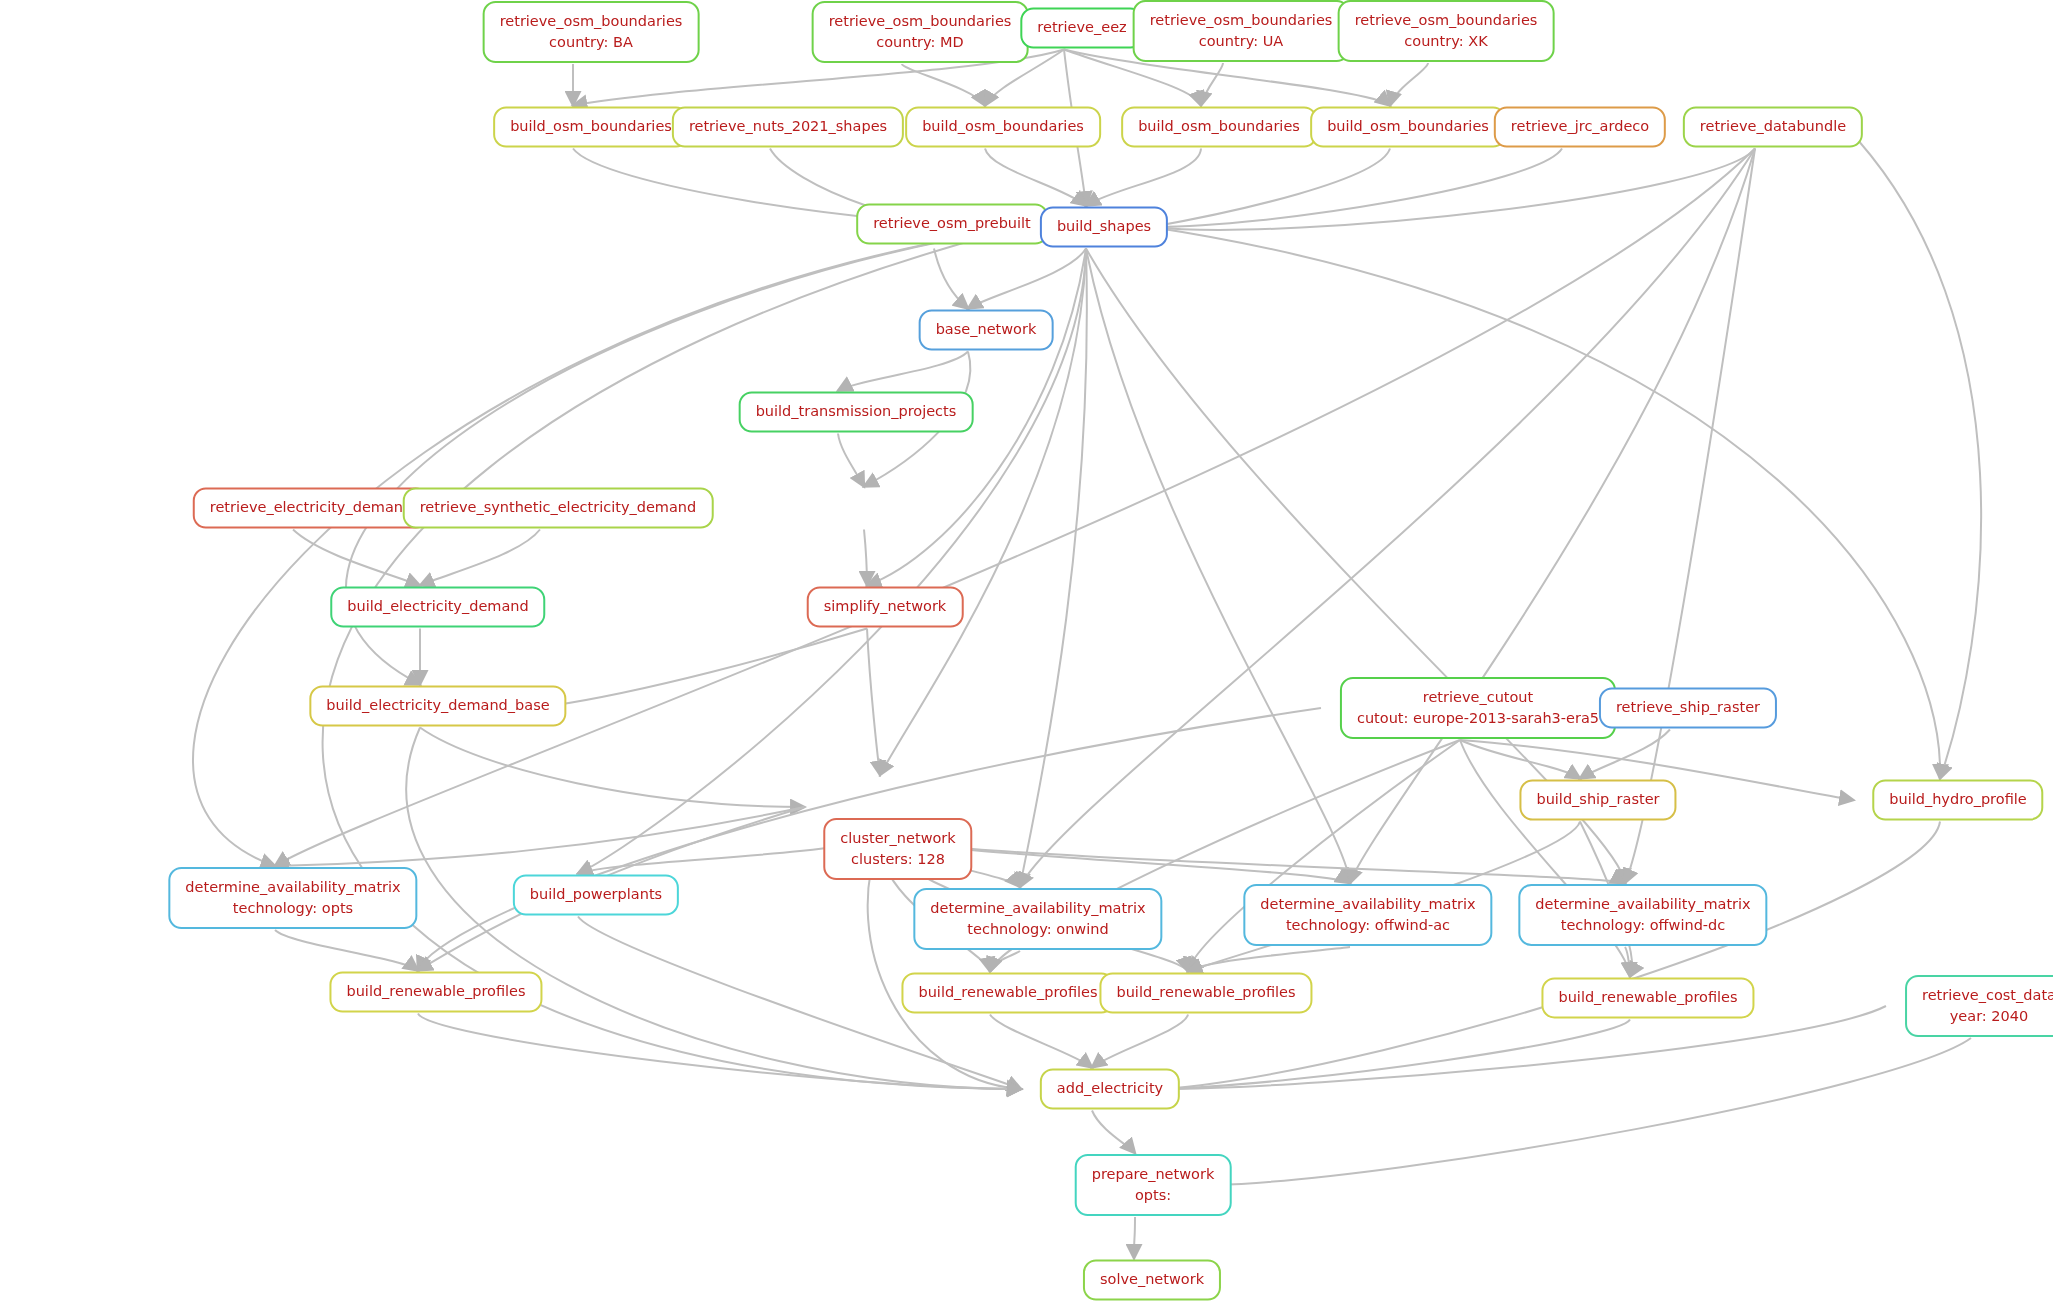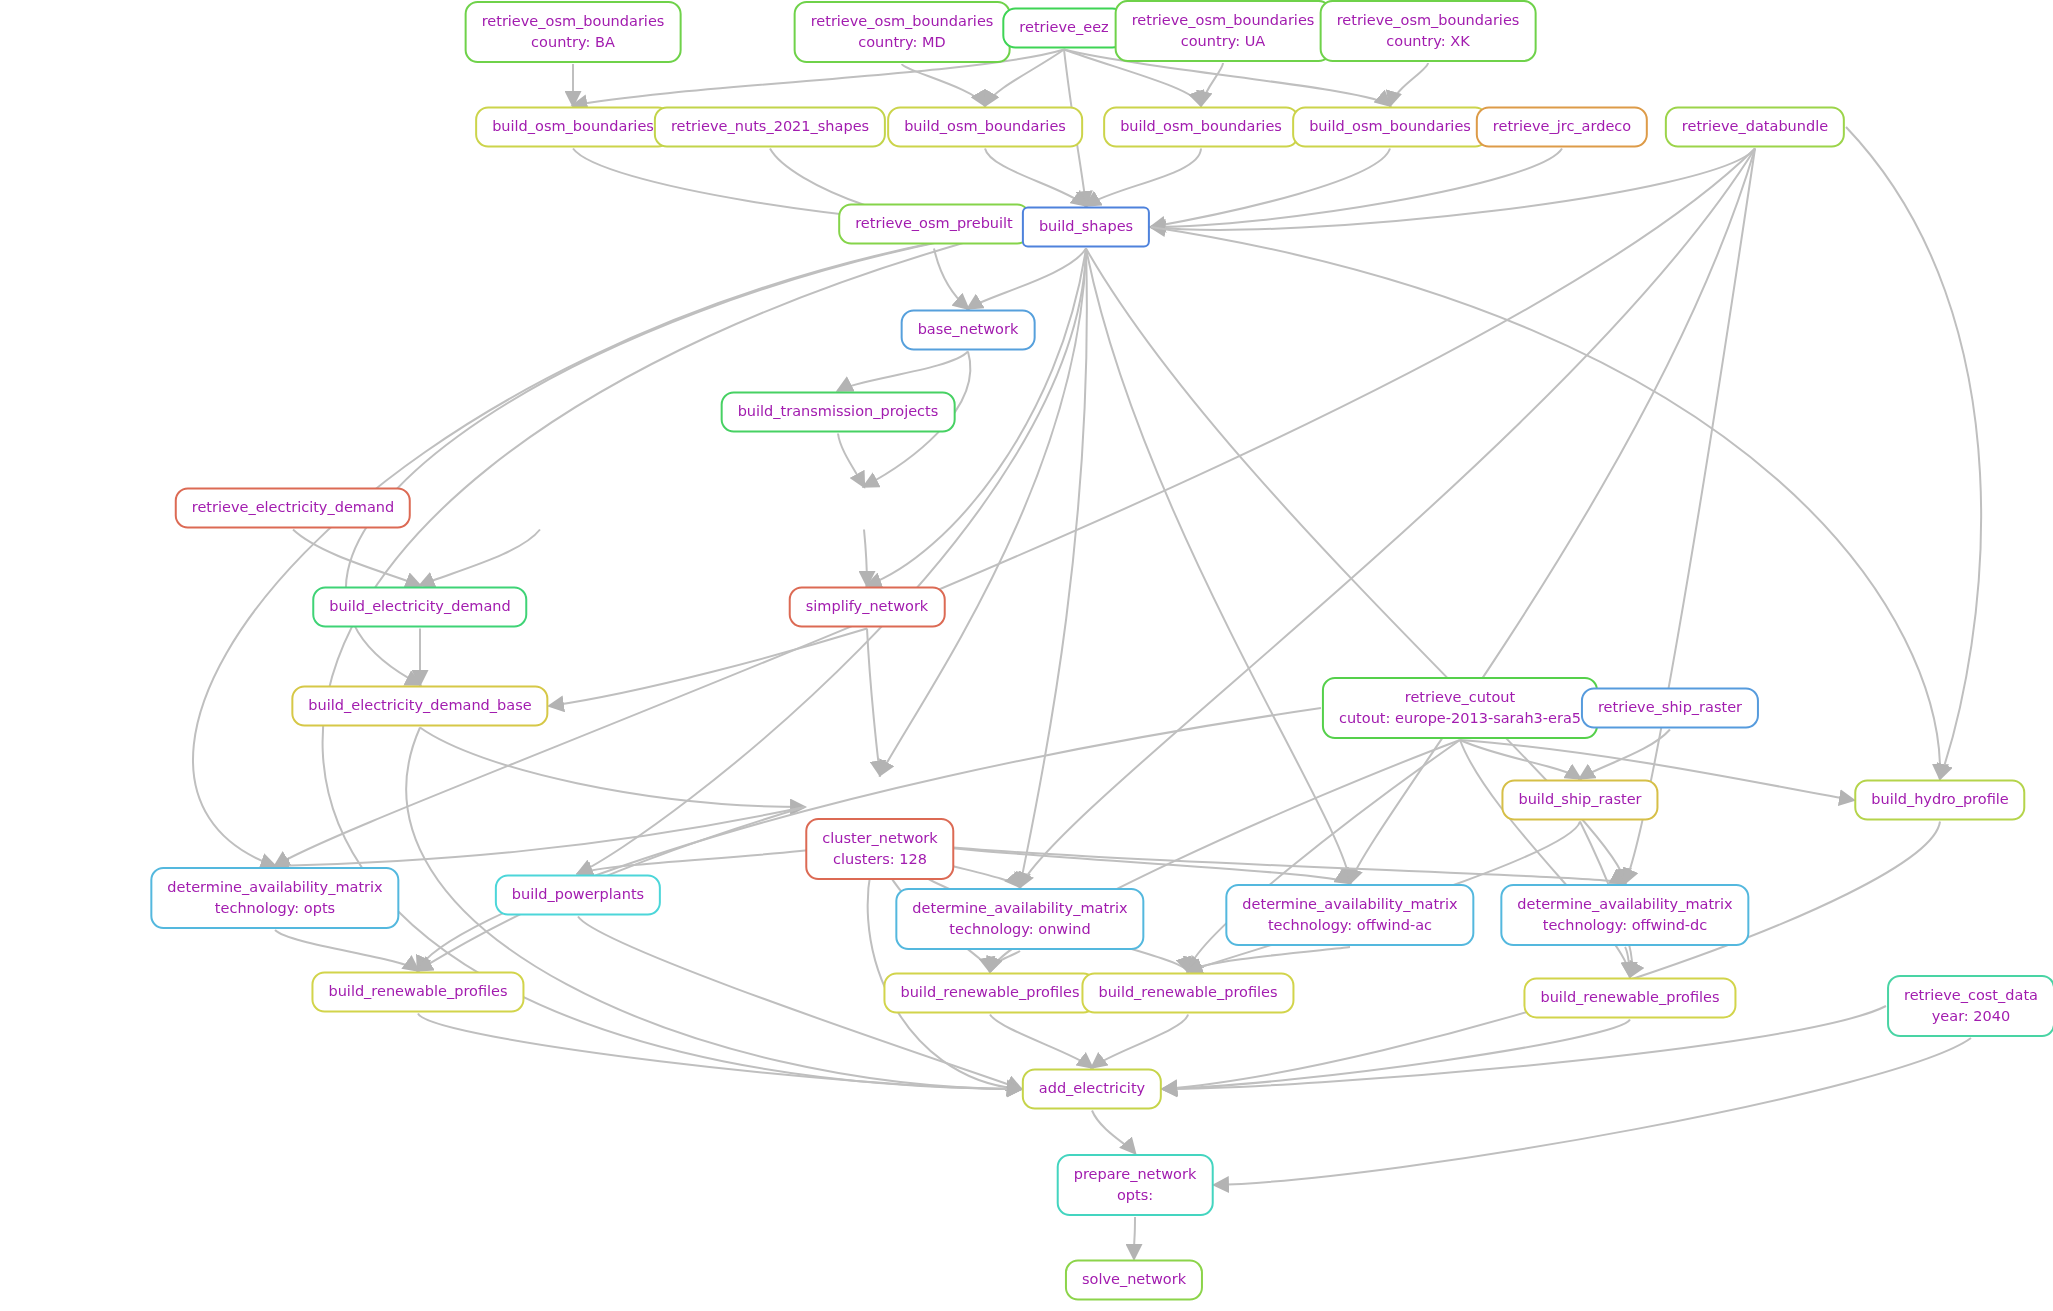--- a/index.html
+++ b/index.html
@@ -2,22 +2,22 @@
 <html><head>
 <meta charset="utf-8">
 <style>
   html,body{margin:0;padding:0;background:#ffffff;}
   body{width:2053px;height:1311px;position:relative;overflow:hidden;
        font-family:"DejaVu Sans","Liberation Sans",sans-serif;}
   #edge-layer{position:absolute;left:0;top:0;z-index:1;}
   #node-layer{position:absolute;left:0;top:0;width:100%;height:100%;z-index:2;}
   .node{position:absolute;transform:translate(-50%,-50%);background:#fff;
         border:2.6px solid #999;border-radius:13px;padding:8px 15px;
-        text-align:center;color:#a21caf;font-size:14.5px;line-height:1.45;
-        white-space:nowrap;box-sizing:border-box;}
+        text-align:center;color:#b91c1c;font-size:14.5px;line-height:1.45;
+        white-space:nowrap;box-sizing:border-box;margin-left:18px;}
   .node .lbl{display:block;}
   .node .sub{display:block;}
 </style>
 </head>
 <body>
 
 <svg id="edge-layer" width="2053" height="1311" viewBox="0 0 2053 1311">
   <defs>
     <marker id="arrow" viewBox="0 0 10 10" refX="8.5" refY="5" markerWidth="8.5" markerHeight="8.5" orient="auto-start-reverse">
       <path d="M0,0 L10,5 L0,10 z" fill="#b3b3b3"></path>
@@ -149,34 +149,38 @@
 
   </div>
     <div class="node" style="left: 1755px; top: 127px; border-color: rgb(156, 212, 74);">
     <span class="lbl">retrieve_databundle</span>
 
   </div>
     <div class="node" style="left: 934px; top: 224px; border-color: rgb(133, 212, 74);">
     <span class="lbl">retrieve_osm_prebuilt</span>
 
   </div>
-    <div class="node" style="left: 1086px; top: 227px; border-color: rgb(78, 130, 220); border-radius: 6px;">
+    <div class="node" style="left: 1086px; top: 227px; border-color: rgb(78, 130, 220);">
     <span class="lbl">build_shapes</span>
 
   </div>
     <div class="node" style="left: 968px; top: 330px; border-color: rgb(86, 160, 220);">
     <span class="lbl">base_network</span>
 
   </div>
     <div class="node" style="left: 838px; top: 412px; border-color: rgb(71, 209, 99);">
     <span class="lbl">build_transmission_projects</span>
 
   </div>
     <div class="node" style="left: 293px; top: 508px; border-color: rgb(220, 106, 84);">
     <span class="lbl">retrieve_electricity_demand</span>
+
+  </div>
+    <div class="node" style="left: 540px; top: 508px; border-color: rgb(169, 212, 74);">
+    <span class="lbl">retrieve_synthetic_electricity_demand</span>
 
   </div>
     <div class="node" style="left: 420px; top: 607px; border-color: rgb(63, 211, 118);">
     <span class="lbl">build_electricity_demand</span>
 
   </div>
     <div class="node" style="left: 867px; top: 607px; border-color: rgb(220, 106, 84);">
     <span class="lbl">simplify_network</span>
 
   </div>

